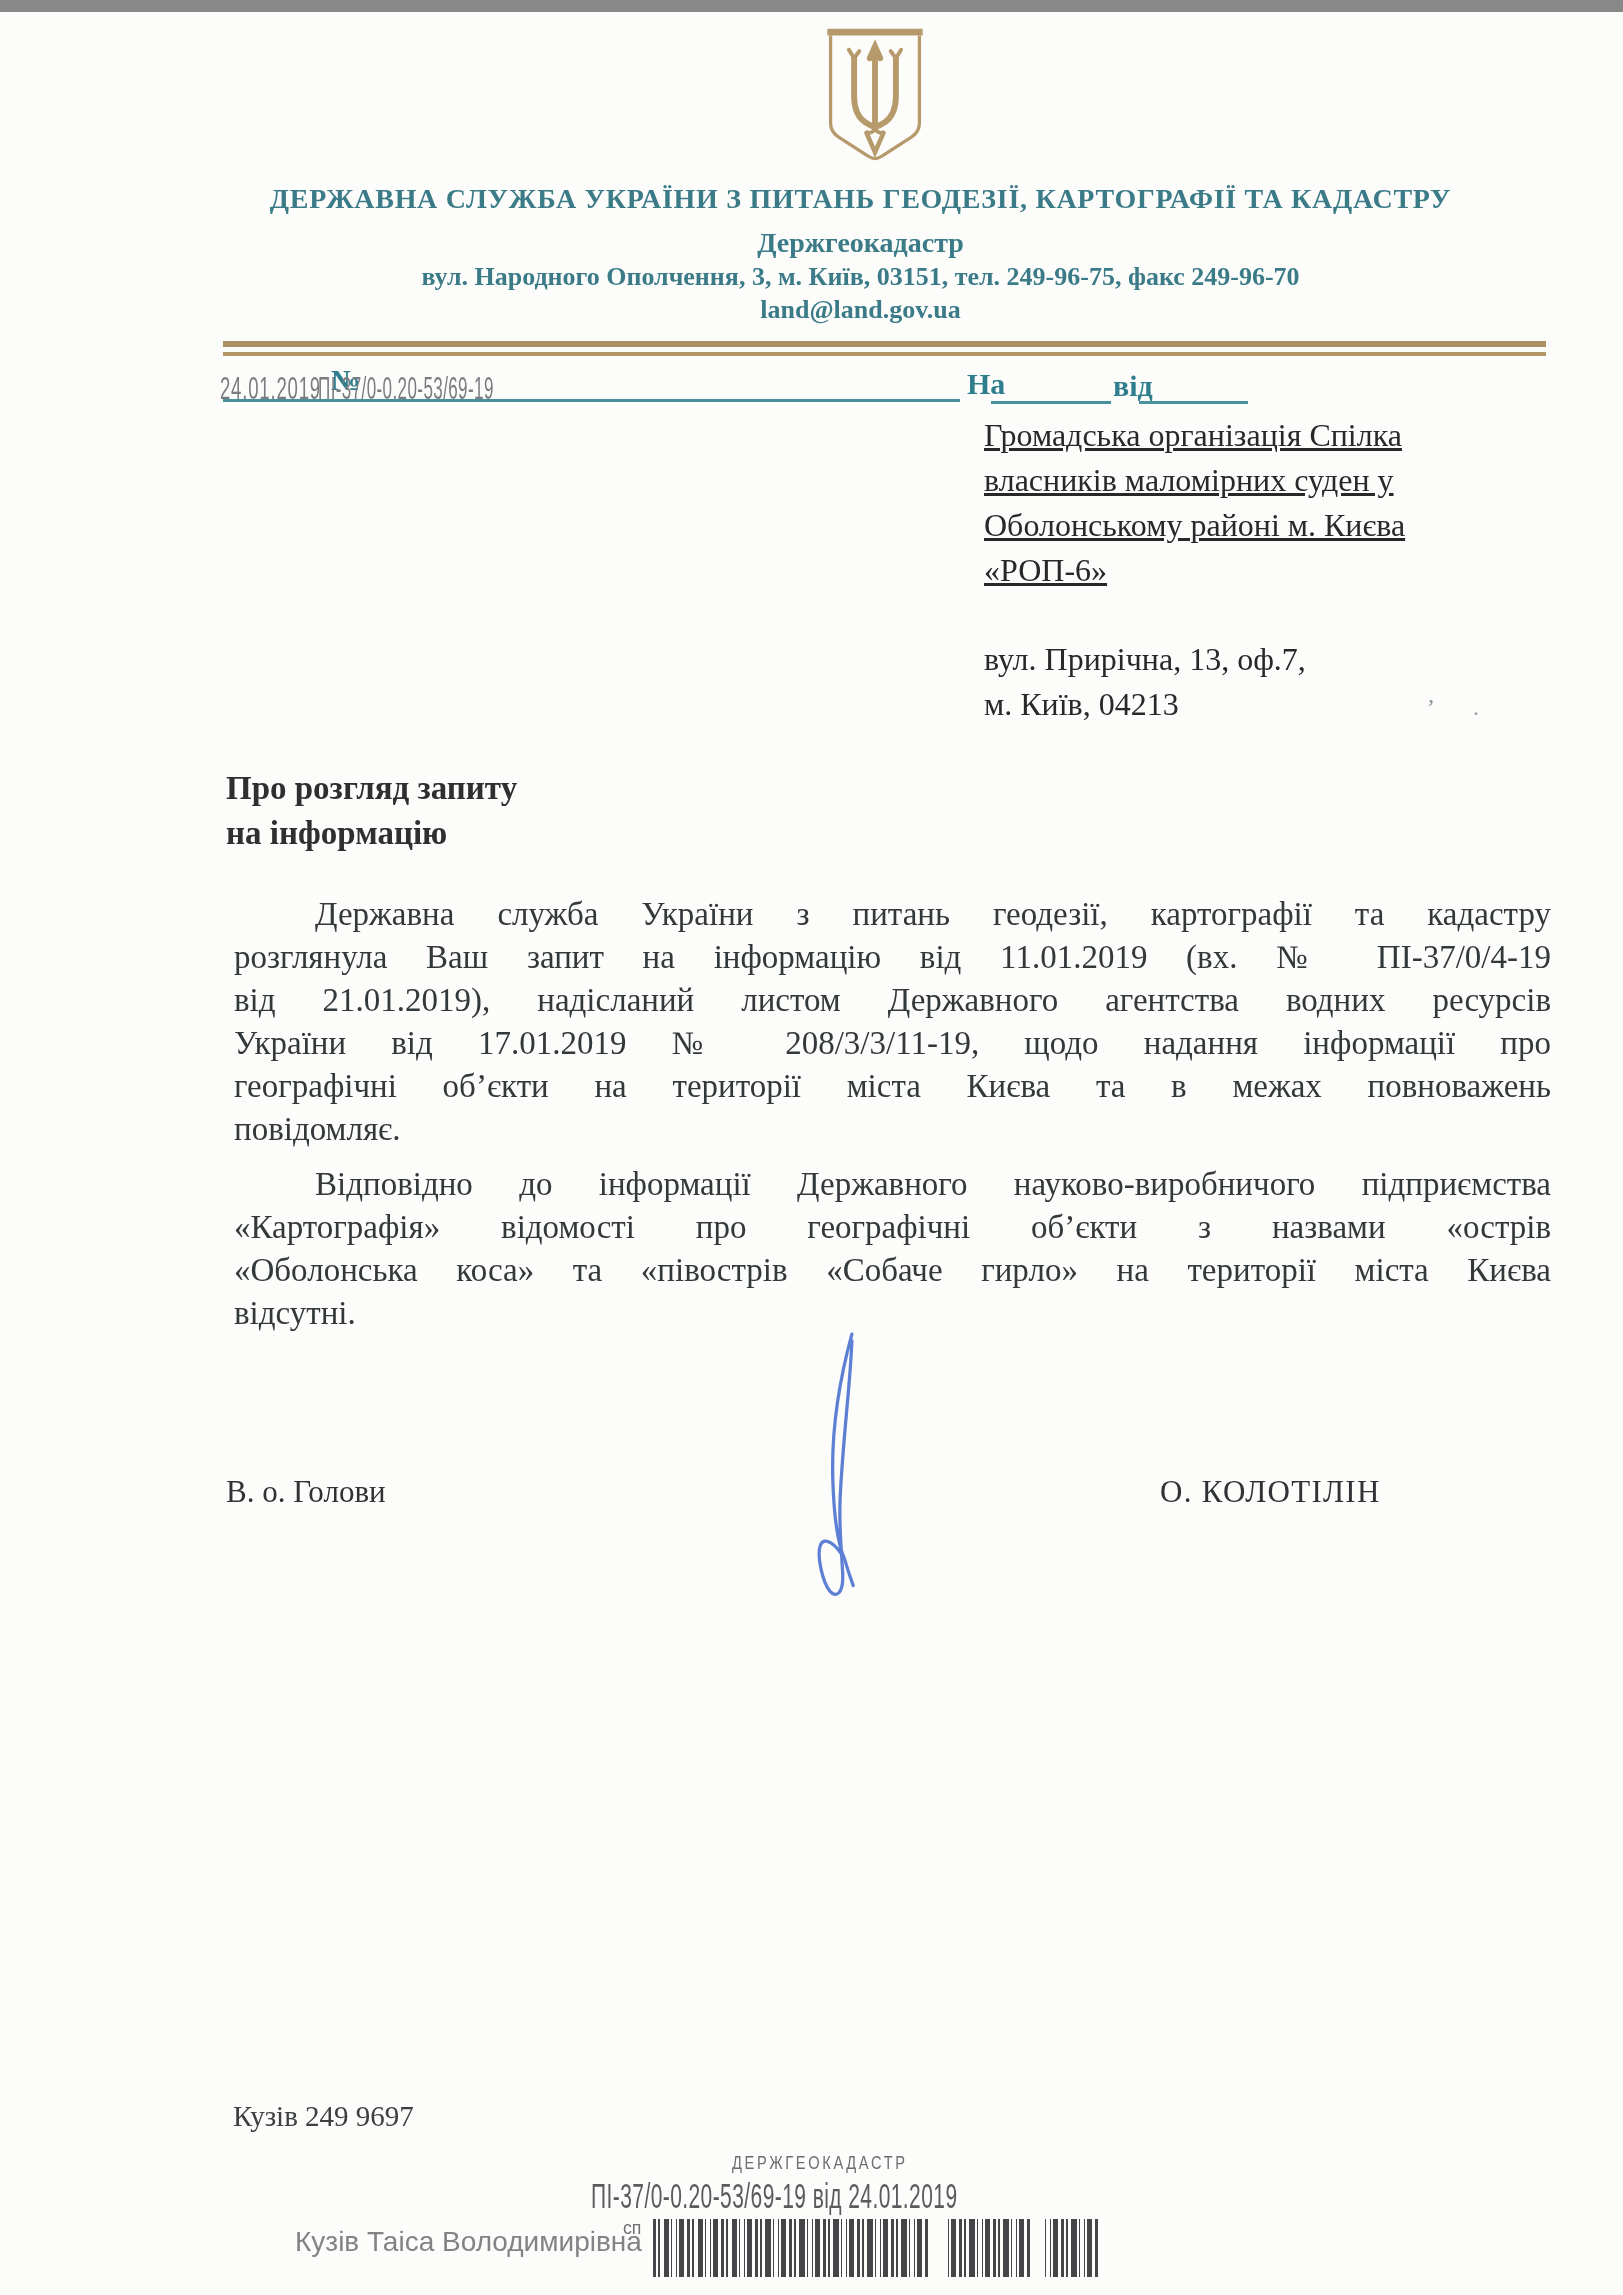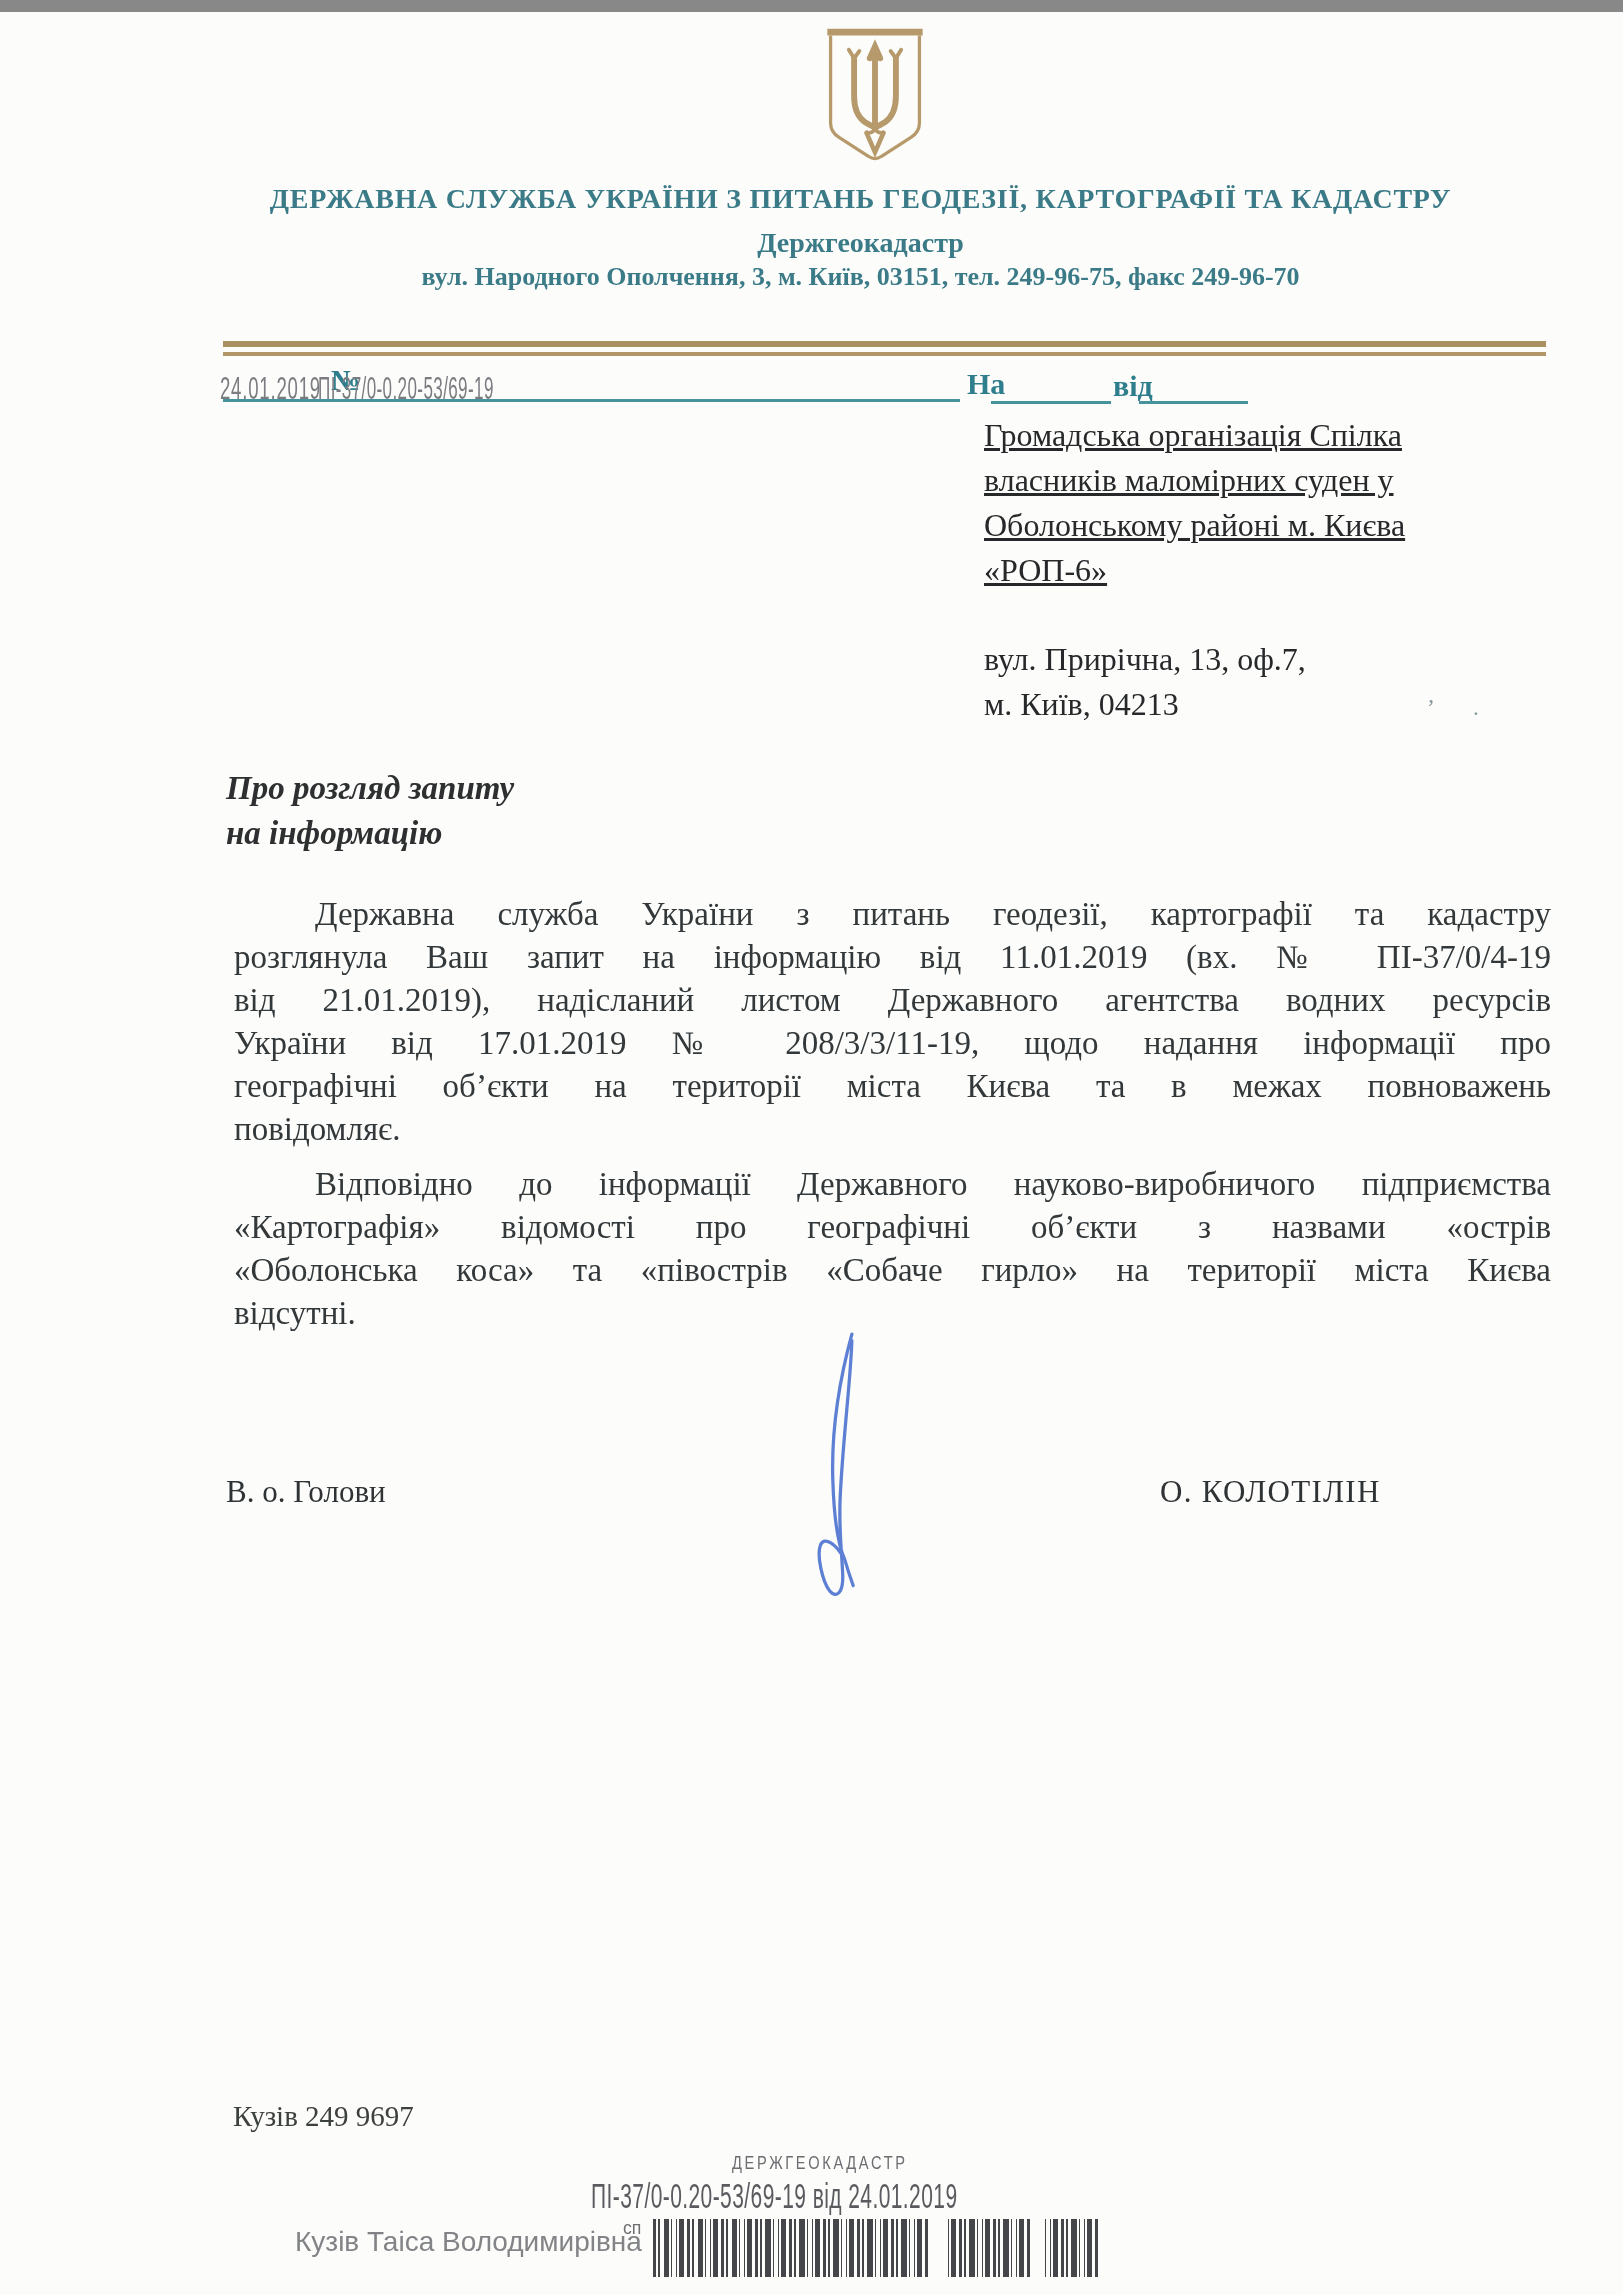--- a/index.html
+++ b/index.html
@@ -42,21 +42,21 @@
   
   .recipient, .recipient-addr {
     left:984px; width:497px; font-size:32px; line-height:45px; color:#26282a;
   }
   .recipient { top:401px;text-decoration:underline; }
   .recipient-addr { top:625px; }
 
   .scan-mark { left:1427px; top:682px; font-size:23.6px; color:#6b7e84; opacity:.8; letter-spacing:17px; }
 
   
-  .subject { left:226px; top:754px; font-size:33px; font-weight:bold; font-style:italic;
+  .subject { left:226px; top:754px; font-size:33px; font-weight:bold; 
              line-height:45px; color:#2d2f31; }
 
   
   .body-par { left:234px; width:1317px; font-size:33px; line-height:43px; color:#33383a; }
   .body-p1 { top:881px; }
   .body-p2 { top:1151px; }
   .bl { text-align:justify; }
   .jl { text-align-last:justify; }
   .jl-end { text-align-last:left; }
   .indent { text-indent:81px; }
@@ -108,20 +108,21 @@
         <path d="M107 46 L115 33 M107 46 L99 35"></path>
         <path d="M75 148 Q75 162 62 160 M75 148 Q75 162 88 160"></path>
       </g>
       <path d="M62 160 L75 190 L88 160" stroke-width="7" stroke-linecap="round"></path>
     </g>
   </svg>
 
   <div class="abs lh-text org-name">ДЕРЖАВНА СЛУЖБА УКРАЇНИ З ПИТАНЬ ГЕОДЕЗІЇ, КАРТОГРАФІЇ ТА КАДАСТРУ</div>
   <div class="abs lh-text org-short">Держгеокадастр</div>
   <div class="abs lh-text lh-addr">вул. Народного Ополчення, 3, м. Київ, 03151, тел. 249-96-75, факс 249-96-70</div>
+  <div class="abs lh-text lh-email">land@land.gov.ua</div>
 
   <div class="abs gold-rule-a"></div>
   <div class="abs gold-rule-b"></div>
 
   <div class="abs teal-line line-no"></div>
   <div class="abs teal-line line-na"></div>
   <div class="abs teal-line line-vid"></div>
   <div class="abs ref-label no-label">№</div>
   <div class="abs stamp-txt date-stamp">24.01.2019</div>
   <div class="abs stamp-txt num-stamp">ПІ-37/0-0.20-53/69-19</div>

